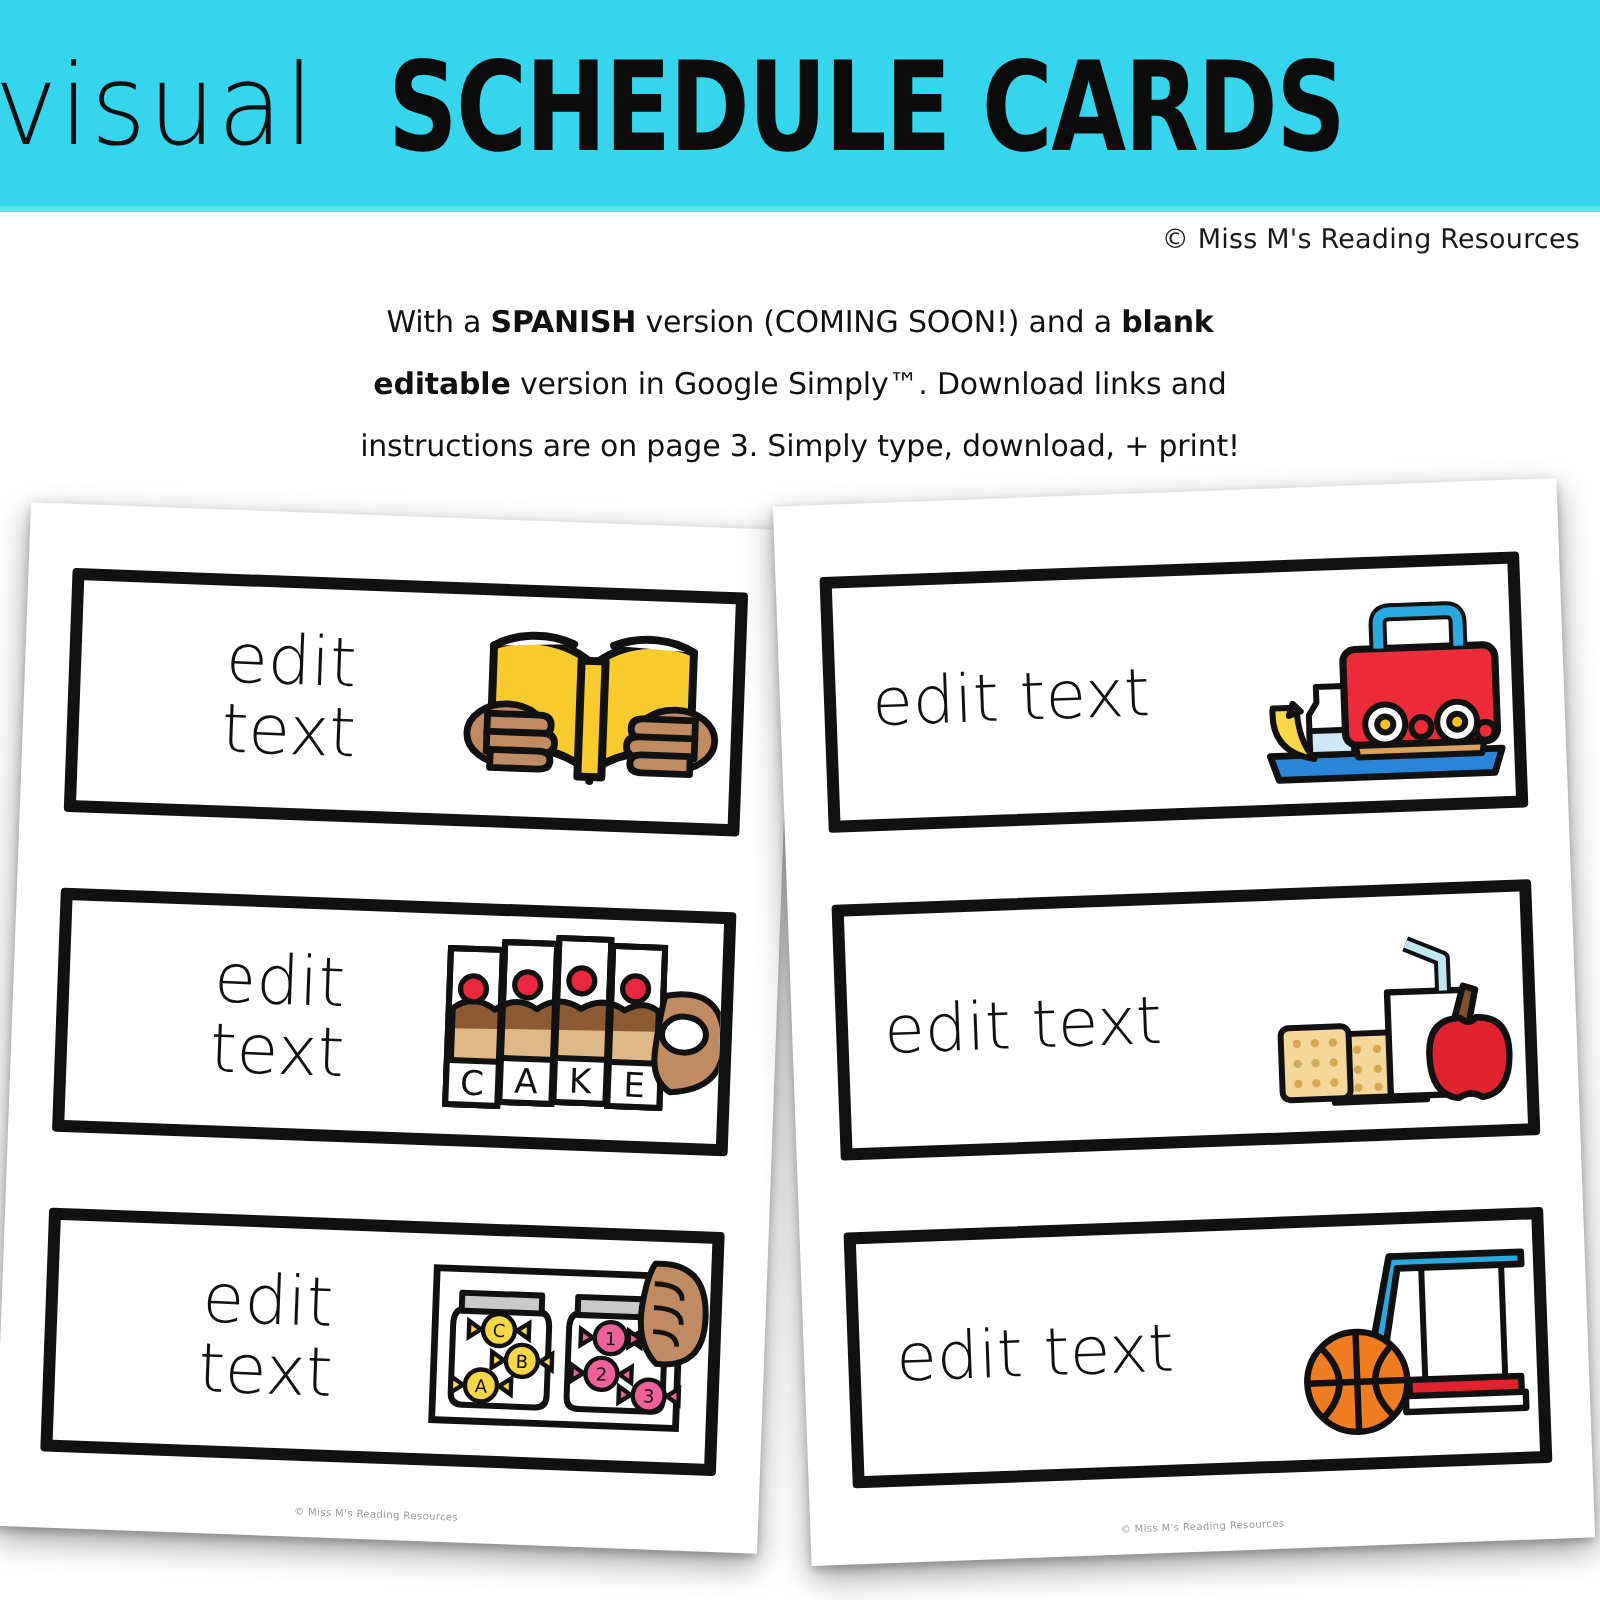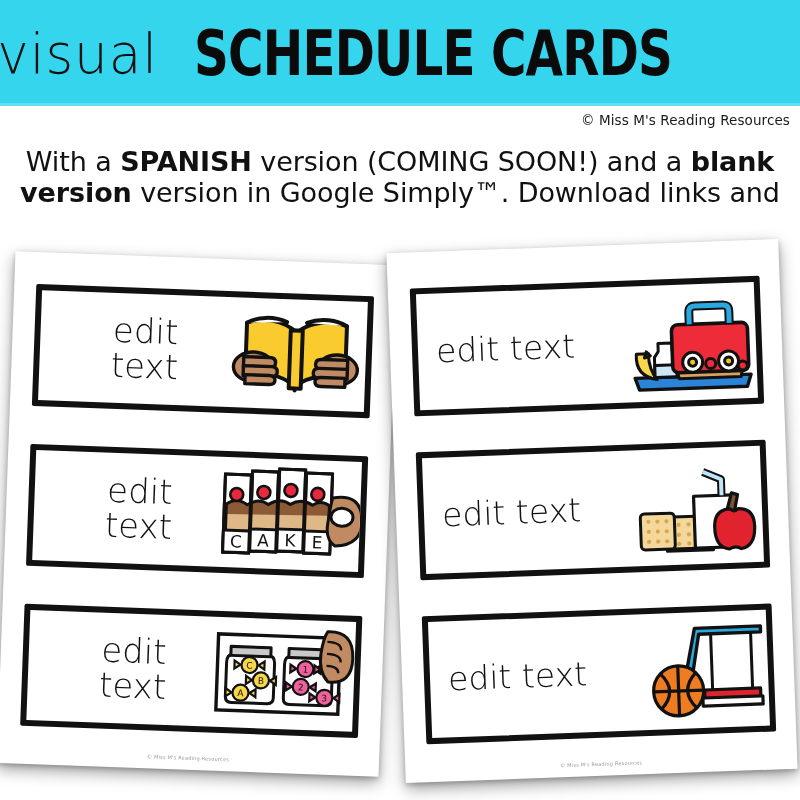--- a/index.html
+++ b/index.html
@@ -49,21 +49,21 @@
     position:absolute;right:10px;top:112px;
     font-family:"DejaVu Sans", sans-serif;
     font-size:13.5px;color:#1a1a1a;letter-spacing:.1px;
   }
 
   
   .desc{
     position:absolute;left:18px;top:146px;width:764px;
     text-align:center;
     font-family:"DejaVu Sans", sans-serif;
-    font-size:27px;line-height:31px;color:#111;
+    font-size:15px;line-height:31px;color:#111;
     letter-spacing:-.1px;
   }
   .desc b{font-weight:bold;}
 
   
   .sheet{
     position:absolute;
     background:#fff;
     box-shadow:0 6px 16px rgba(0,0,0,.38), 0 2px 5px rgba(0,0,0,.22);
   }
@@ -124,21 +124,22 @@
       <span class="title-light">visual</span>
       <span class="title-bold">SCHEDULE CARDS</span>
     </div>
   </div>
   <div class="band-shade"></div>
 
   <div class="copyright">© Miss M's Reading Resources</div>
 
   <div class="desc">
     <span>With a </span><b>SPANISH</b><span> version (COMING SOON!) and a </span><b>blank</b><br>
-    <b>version</b><span> version in Google Simply™.  Download links and</span><br>
+    <b>editable</b><span> version in Google Simply™.  Download links and</span><br>
+    <span>instructions are on page 3.  Simply type, download, + print!</span>
   </div>
 
   <div class="sheet sheet-left">
 
     <div class="card lcard" style="top:32px">
       <div class="card-label">edit
 text</div>
       <div class="art">
         <svg viewBox="0 0 140 96" width="140" height="96">
           <g stroke="#111" stroke-width="4" stroke-linejoin="round" stroke-linecap="round">

